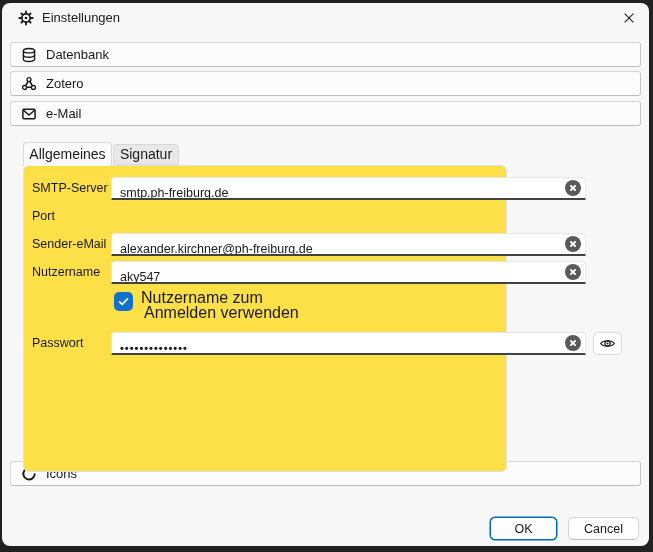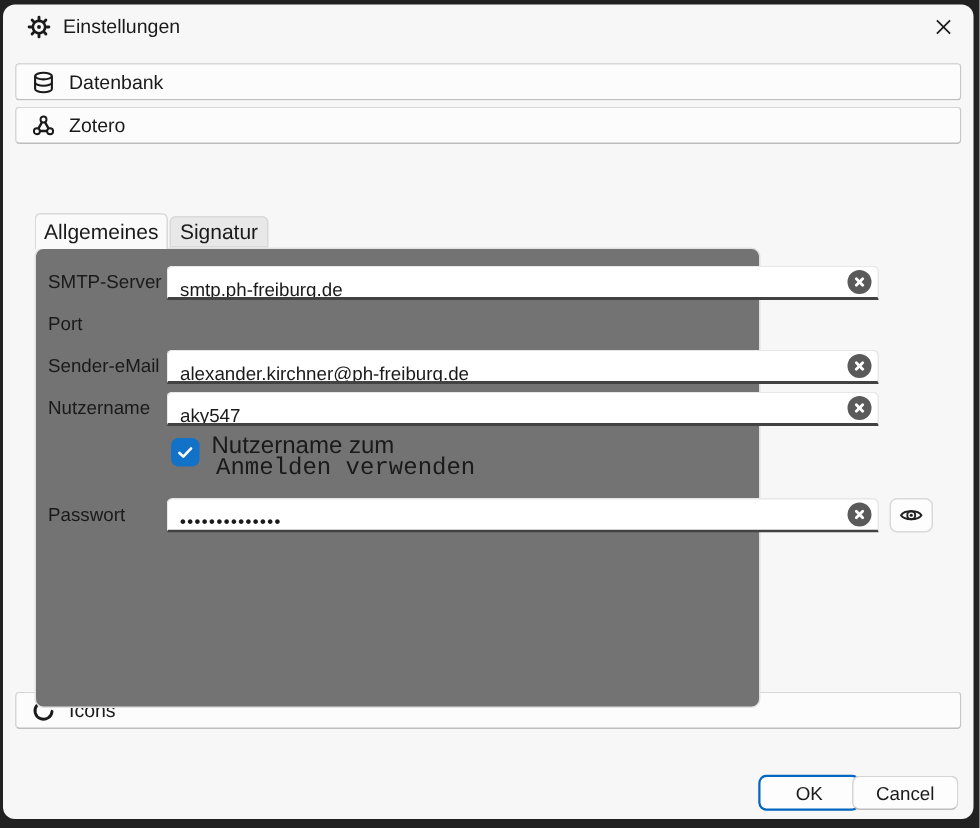--- a/index.html
+++ b/index.html
@@ -50,21 +50,21 @@
     background:#fafafa; border-bottom:none; z-index:3;
   }
   .tab.inactive {
     left:111px; top:141px; width:66px; height:21px; line-height:19px;
     background:#e8e8e8; z-index:1;
   }
 
   
   .panel {
     position:absolute; left:21px; top:162px; width:484px; height:307px;
-    background:#737373; border:1px solid #e2e2e2; border-radius:6px; z-index:2;
+    background:#fde047; border:1px solid #e2e2e2; border-radius:6px; z-index:2;
   }
   .form-row { position:absolute; left:0; width:100%; height:23px; }
   .row-0 { top:11px; } .row-1 { top:39px; } .row-2 { top:67px;text-decoration:underline; } .row-3 { top:95px; }
   .row-pw { top:166px; }
   .form-label {
     position:absolute; left:8px; top:0; width:78px; line-height:23px; font-size:12.5px;
   }
   .input-wrap { position:absolute; left:87px; top:0; width:475px; height:23px; }
   .text-input {
     width:100%; height:23px; background:#ffffff;
@@ -83,40 +83,39 @@
 
   
   .checkbox {
     position:absolute; left:90px; top:126px; width:19px; height:19px;
     background:var(--checkbox-blue,#1272c8); border-radius:5px;
     display:flex; align-items:center; justify-content:center; cursor:pointer;
   }
   .checkbox svg { width:13px; height:13px; }
   .checkbox-label { position:absolute; left:117px; top:124px; font-size:16px; line-height:15px; }
   .checkbox-label span { display:block; }
-  .checkbox-label .line2 { padding-left:3px;font-family:Liberation Mono, monospace; }
+  .checkbox-label .line2 { padding-left:3px; }
 
   .eye-btn {
     position:absolute; left:569px; top:166px; width:29px; height:23px;
     background:#fdfdfd; border:1px solid #d9d9d9; border-radius:5px;
     display:flex; align-items:center; justify-content:center; cursor:pointer;
   }
   .eye-btn svg { width:17px; height:17px; display:block; }
 
   
   .btn {
     position:absolute; top:514px; height:23px; background:#fdfdfd;
     border-radius:5px; font-family:"Liberation Sans", sans-serif;
     font-size:12.5px; color:#1a1a1a; cursor:pointer;
   }
   .btn-ok {
     left:488px; width:67px;
     border:1px solid var(--accent-blue,#0067c0);
     box-shadow:0 0 0 0.5px var(--accent-blue,#0067c0);
-    margin-left:16px;
   }
   .btn-cancel {
     left:566px; width:71px;
     border:1px solid #d5d5d5; border-bottom-color:#bdbdbd;
   }
 </style>
 </head>
 <body>
 
 <div class="dialog">
@@ -157,20 +156,27 @@
 
   <div class="section-bar" id="sec-datenbank">
     <svg class="sec-icon" viewBox="0 0 16 16">
       <ellipse cx="8" cy="3.7" rx="5.6" ry="2.2" fill="none" stroke="#1a1a1a" stroke-width="1.4"></ellipse>
       <path d="M2.4,3.7 V12.3 A5.6,2.2 0 0 0 13.6,12.3 V3.7" fill="none" stroke="#1a1a1a" stroke-width="1.4"></path>
       <path d="M2.4,8 A5.6,2.2 0 0 0 13.6,8" fill="none" stroke="#1a1a1a" stroke-width="1.4"></path>
     </svg>
     <span>Datenbank</span>
   </div>
 
+  <div class="section-bar" id="sec-email">
+    <svg class="sec-icon" viewBox="0 0 16 16">
+      <rect x="1.9" y="3.2" width="12.2" height="9.6" rx="1" fill="none" stroke="#1a1a1a" stroke-width="1.5"></rect>
+      <path d="M2.4,4.2 L8,9 L13.6,4.2" fill="none" stroke="#1a1a1a" stroke-width="1.5"></path>
+    </svg>
+    <span>e-Mail</span>
+  </div>
 
   <div class="tab active">Allgemeines</div>
   <div class="tab inactive">Signatur</div>
 
   <div class="panel">
 
     <div class="form-row row-0">
       <span class="form-label">SMTP-Server</span>
       <div class="input-wrap">
         <input class="text-input" type="text" value="smtp.ph-freiburg.de" style="">

